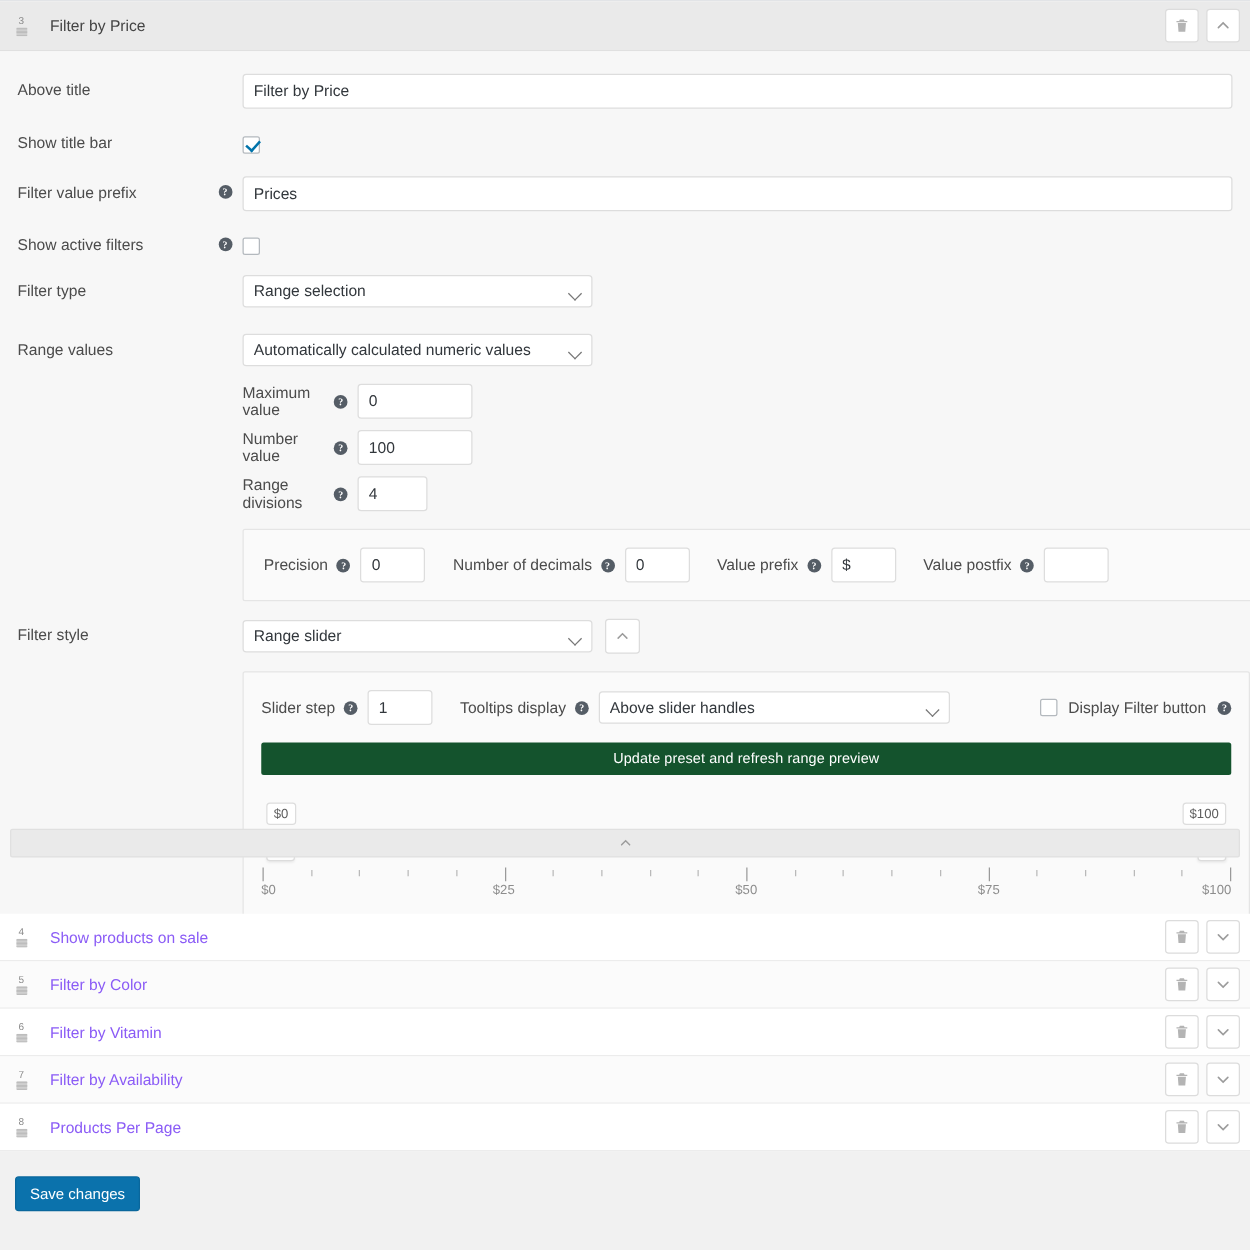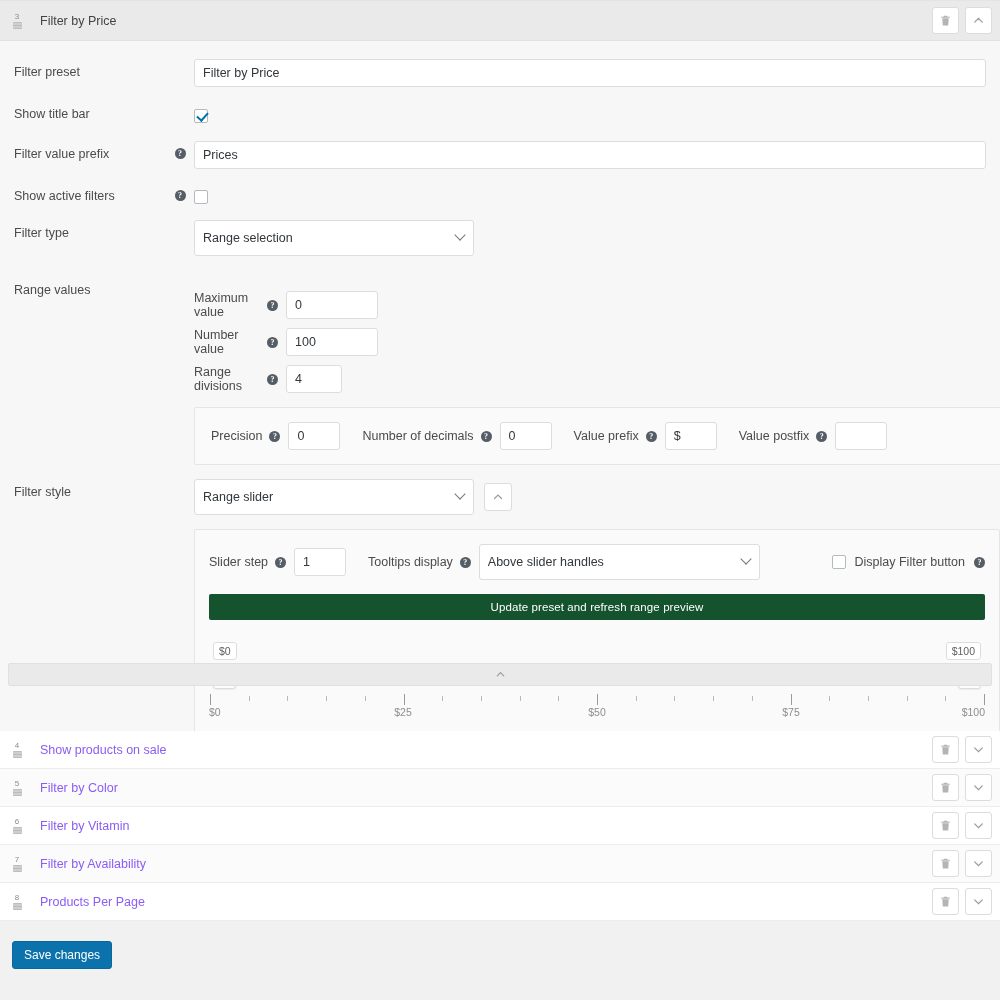--- a/index.html
+++ b/index.html
@@ -84,21 +84,21 @@
   }
   .cbx:checked::after {
     content: ""; position: absolute; left: 3.5px; top: 0px;
     width: 5px; height: 9px; border: solid #0073aa;
     border-width: 0 2px 2px 0; transform: rotate(42deg);
   }
   .cbx-wrap { padding-top: 6px; }
 
   select.sel {
     -webkit-appearance: none; appearance: none;
-    height: 36px; border: 1px solid #ddd; background: #fff;
+    height: 26px; border: 1px solid #ddd; background: #fff;
     border-radius: 3px; padding: 0 28px 0 8px;
     font-family: "Liberation Sans", sans-serif; font-size: 12.5px;
     color: #32373c; outline: none; cursor: pointer;
   }
   .sel-wrap { position: relative; display: inline-block; }
   .sel-wrap::after {
     content: ""; position: absolute; right: 10px; top: 11px;
     width: 7px; height: 7px; border-right: 1.6px solid #777;
     border-bottom: 1.6px solid #777; transform: rotate(45deg);
     pointer-events: none;
@@ -202,21 +202,21 @@
           <svg width="13" height="13" viewBox="0 0 24 24">
             <path d="M5 15l7-7 7 7" stroke="#9c9c9c" stroke-width="2.4" fill="none" stroke-linecap="round"></path>
           </svg>
         </div>
       </div>
     </div>
 
     <div class="panel-body">
 
       <div class="row">
-        <div class="row-label">Filter preset</div>
+        <div class="row-label">Above title</div>
         <div class="help-slot"></div>
         <div class="field">
           <input type="text" class="full-input" value="Filter by Price" style="">
         </div>
       </div>
 
       <div class="row" style="margin-bottom:18px;">
         <div class="row-label">Show title bar</div>
         <div class="help-slot"></div>
         <div class="field cbx-wrap">
@@ -253,20 +253,25 @@
               <option>Range selection</option>
             </select>
           </span>
         </div>
       </div>
 
       <div class="row" style="margin-bottom:14px;">
         <div class="row-label">Range values</div>
         <div class="help-slot"></div>
         <div class="field">
+          <span class="sel-wrap">
+            <select class="sel" style="width:280px;">
+              <option>Automatically calculated numeric values</option>
+            </select>
+          </span>
 
           <div style="margin-top:14px;">
             <div class="sub-row">
               <span class="sub-label" style="width:66px;">Maximum value</span>
               <span class="sub-help help">?</span>
               <input type="text" class="txt" style="width: 92px;" value="0">
             </div>
             <div class="sub-row">
               <span class="sub-label" style="width:66px;">Number value</span>
               <span class="sub-help help">?</span>

